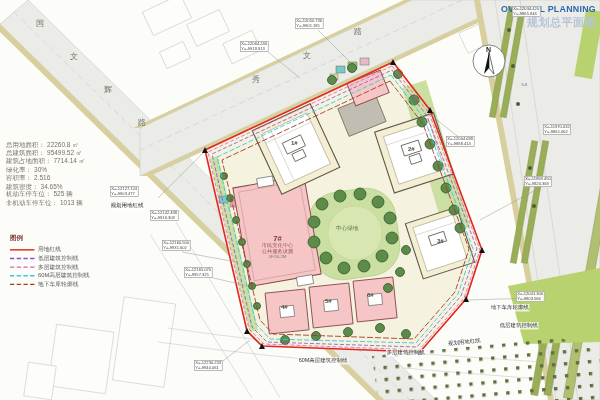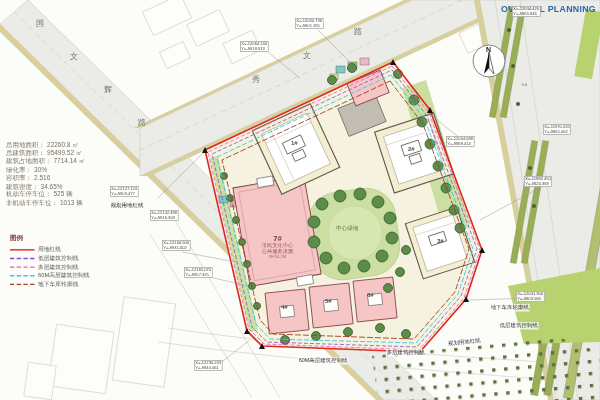--- a/index.html
+++ b/index.html
@@ -235,20 +235,21 @@
   </g>
 
   <g>
     <circle cx="489" cy="61" r="16" fill="#fff" stroke="#666" stroke-width="0.8"></circle>
     <polygon points="489,52 484,74 489,68" fill="#111"></polygon>
     <polygon points="489,52 494,74 489,68" fill="#fff" stroke="#111" stroke-width="0.6"></polygon>
   </g>
 </svg>
 
 <div class="abs title-en">OVERALL PLANNING</div>
+<div class="abs title-zh">规划总平面图</div>
 
 <div class="abs stats">
   <div><span>总用地面积：</span><span class="v">22260.8 ㎡</span></div>
   <div><span>总建筑面积：</span><span class="v">95499.52 ㎡</span></div>
   <div><span>建筑占地面积：</span><span class="v">7714.14 ㎡</span></div>
   <div><span>绿化率：</span><span class="v">30%</span></div>
   <div><span>容积率：</span><span class="v">2.516</span></div>
   <div><span>建筑密度：</span><span class="v">34.65%</span></div>
   <div><span>机动车停车位：</span><span class="v">525 辆</span></div>
   <div><span>非机动车停车位：</span><span class="v">1013 辆</span></div>

